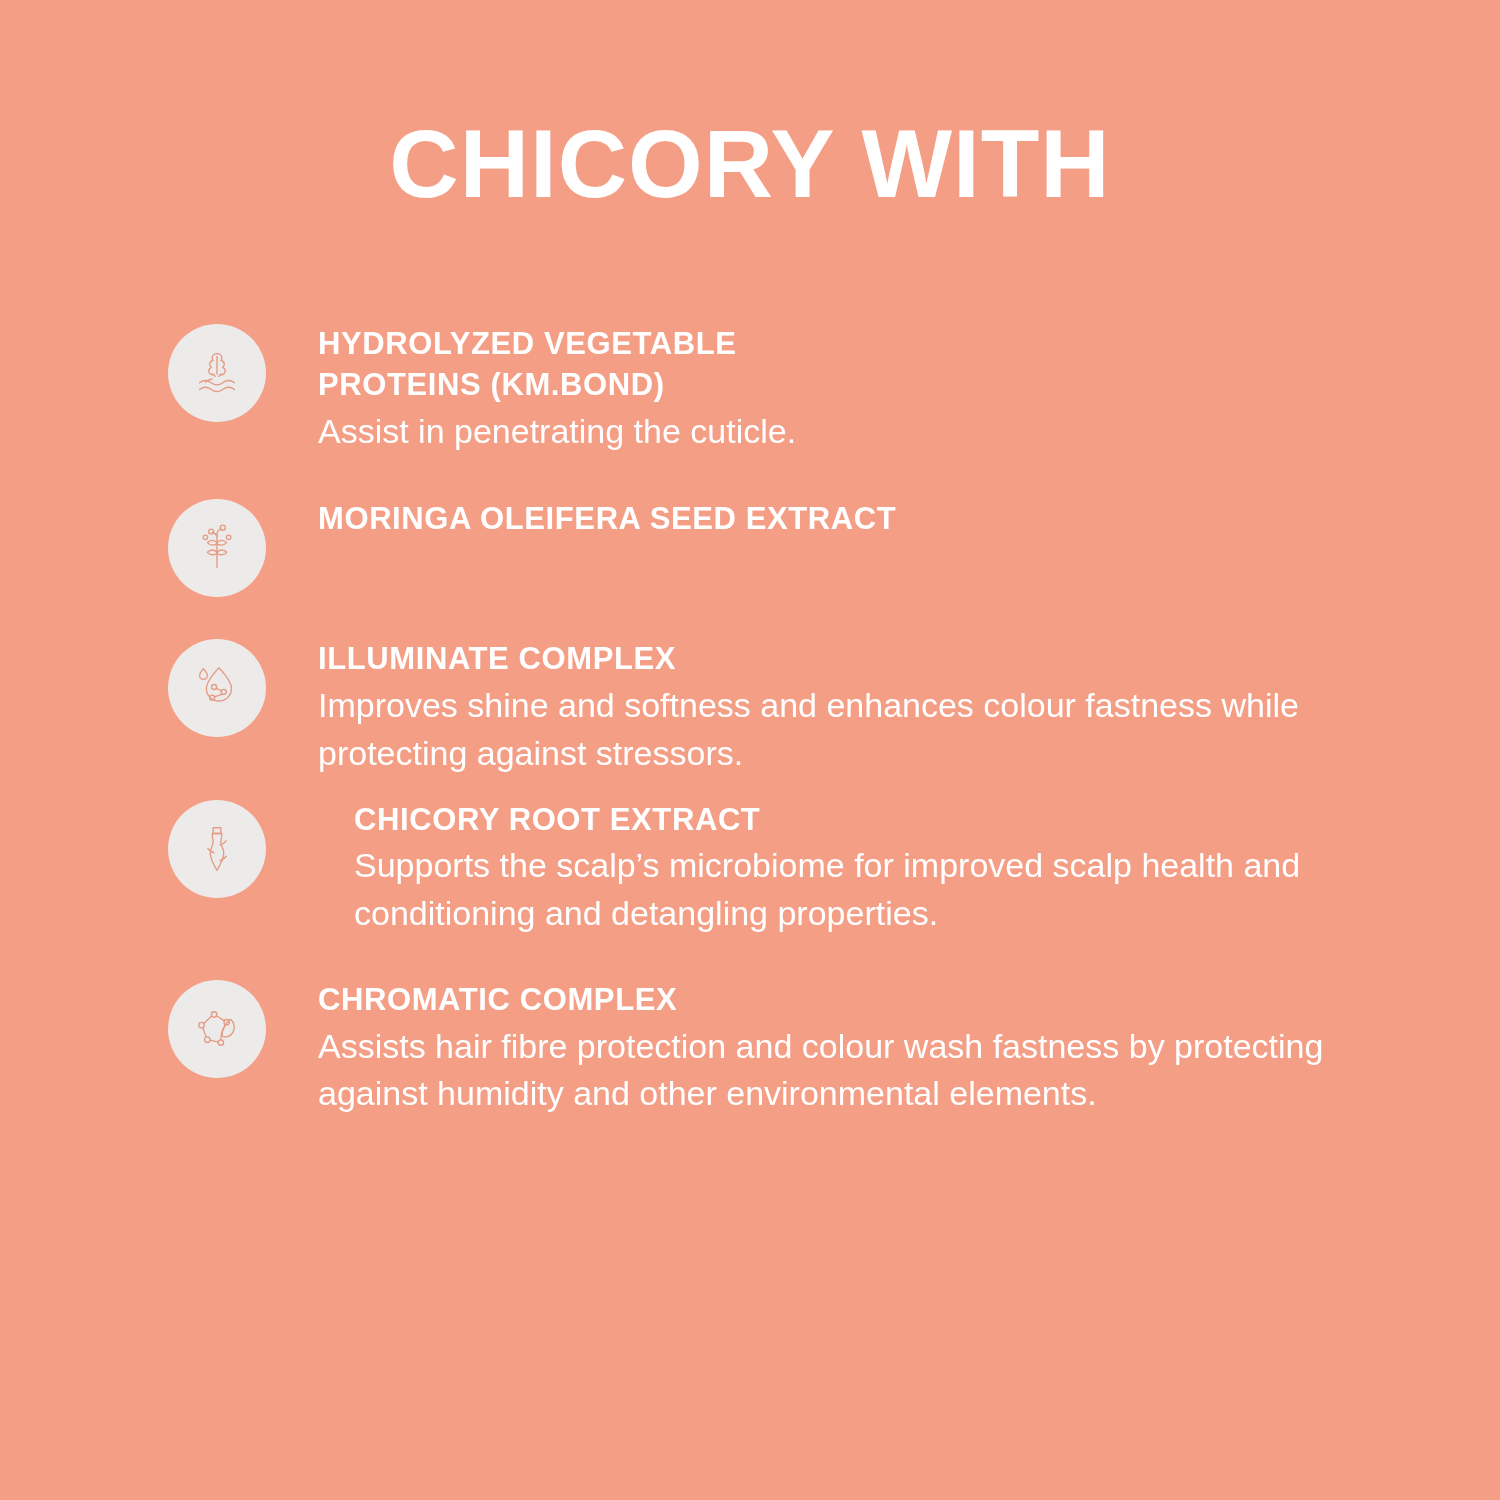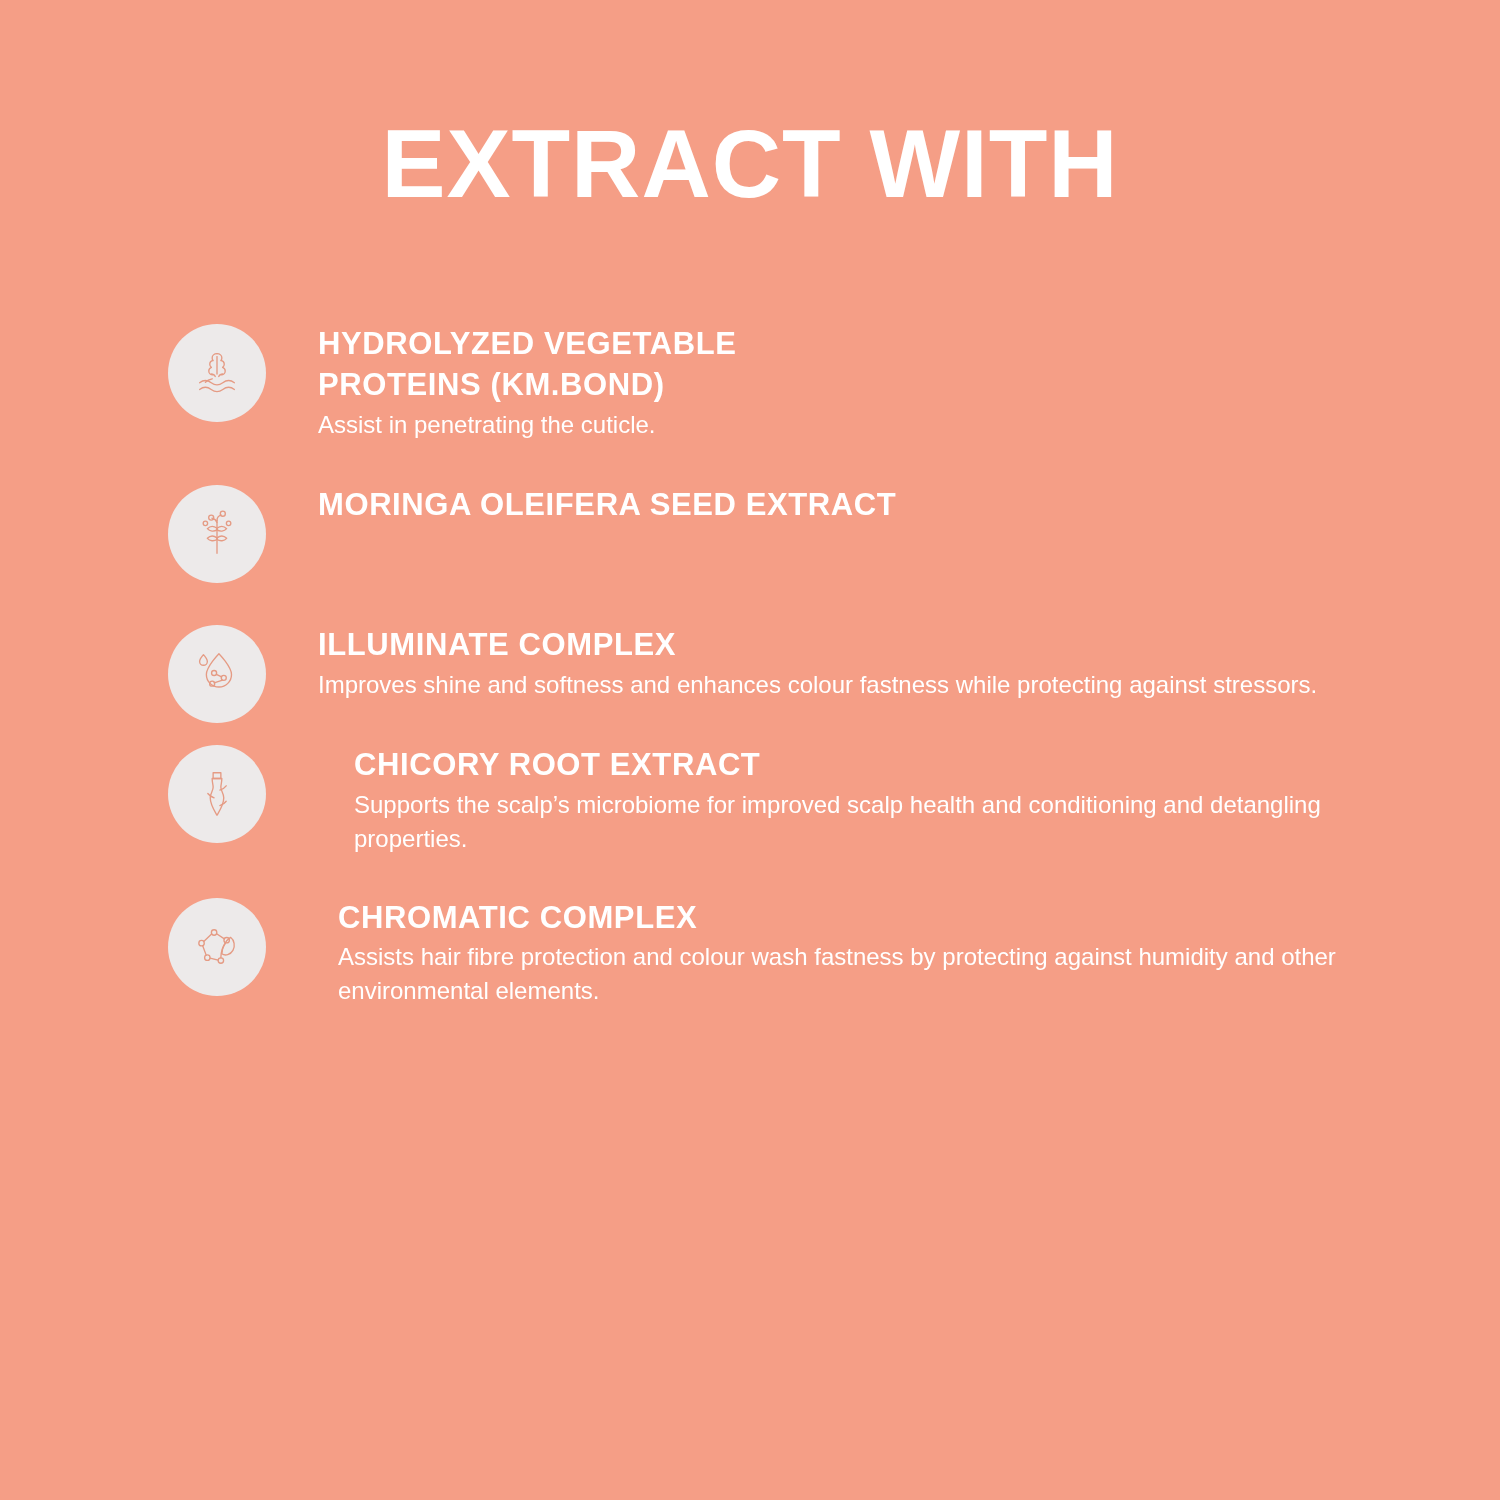--- a/index.html
+++ b/index.html
@@ -76,41 +76,41 @@
   .title {
     font-size: 31px;
     font-weight: bold;
     letter-spacing: 0.6px;
     line-height: 1.32;
     color: #ffffff;
     text-transform: uppercase;
   }
 
   .desc {
-    font-size: 24px;
+    font-size: 34px;
     font-weight: normal;
     line-height: 1.40;
     color: #ffffff;
     margin-top: 2px;
     max-width: 1080px;
   }
 
   
   .item-1 { margin-bottom: 42px; }
   .item-2 { margin-bottom: 40px; }
   .item-3 { margin-bottom: 20px; }
   .item-4 { margin-bottom: 40px; gap: 36px; }
-  .item-5 { margin-bottom: 0; justify-content: space-between; }
+  .item-5 { margin-bottom: 0; }
 </style>
 </head>
 <body>
 
 <div class="page">
 
-  <div class="headline">EXTRACT WITH</div>
+  <div class="headline">CHICORY WITH</div>
 
   <div class="list">
 
     <div class="item item-1">
       <div class="badge">
         <span>
           <svg viewBox="0 0 60 60" fill="none" stroke="#e59b84" stroke-width="1.4" stroke-linecap="round" stroke-linejoin="round">
             <path d="M30 10c-3 0-5 2-5 4.5 0 1 .4 2 1 2.6-2 .3-3.5 1.9-3.5 3.9 0 1.3.7 2.5 1.7 3.2-1.6.6-2.7 2-2.7 3.7 0 2.2 1.9 4 4.2 4"></path>
             <path d="M30 10c3 0 5 2 5 4.5 0 1-.4 2-1 2.6 2 .3 3.5 1.9 3.5 3.9 0 1.3-.7 2.5-1.7 3.2 1.6.6 2.7 2 2.7 3.7 0 2.2-1.9 4-4.2 4"></path>
             <path d="M30 13v18"></path>

